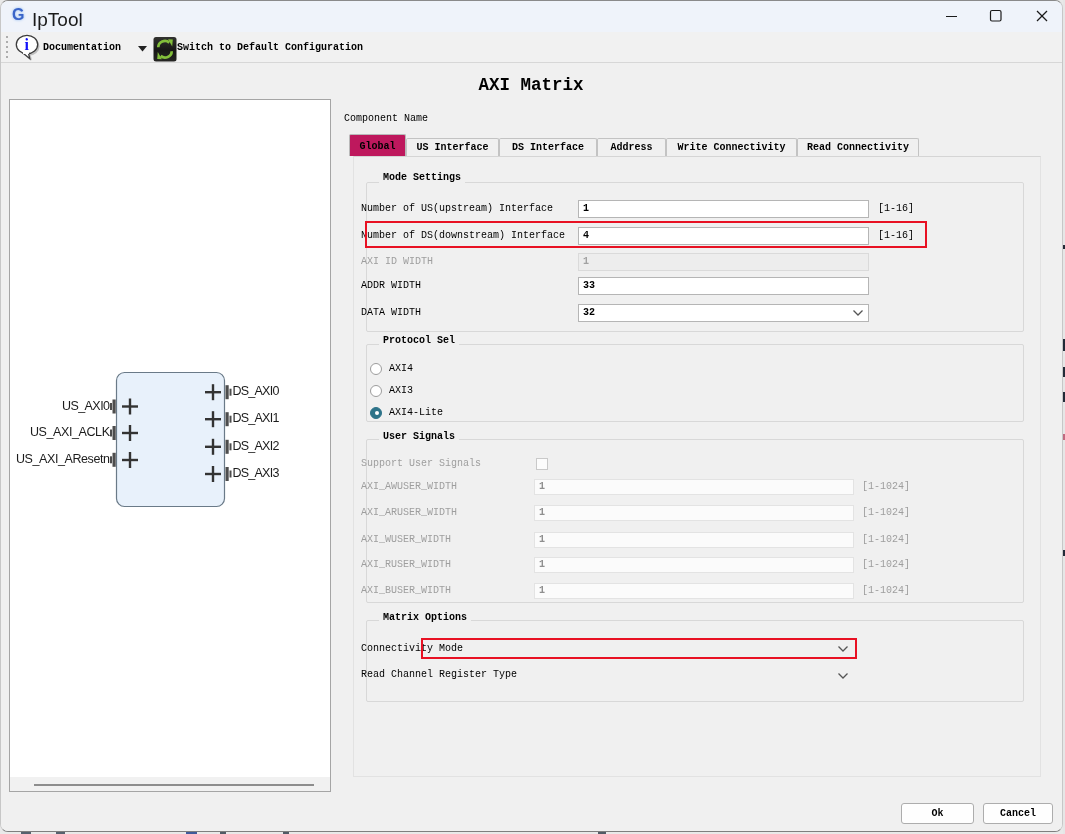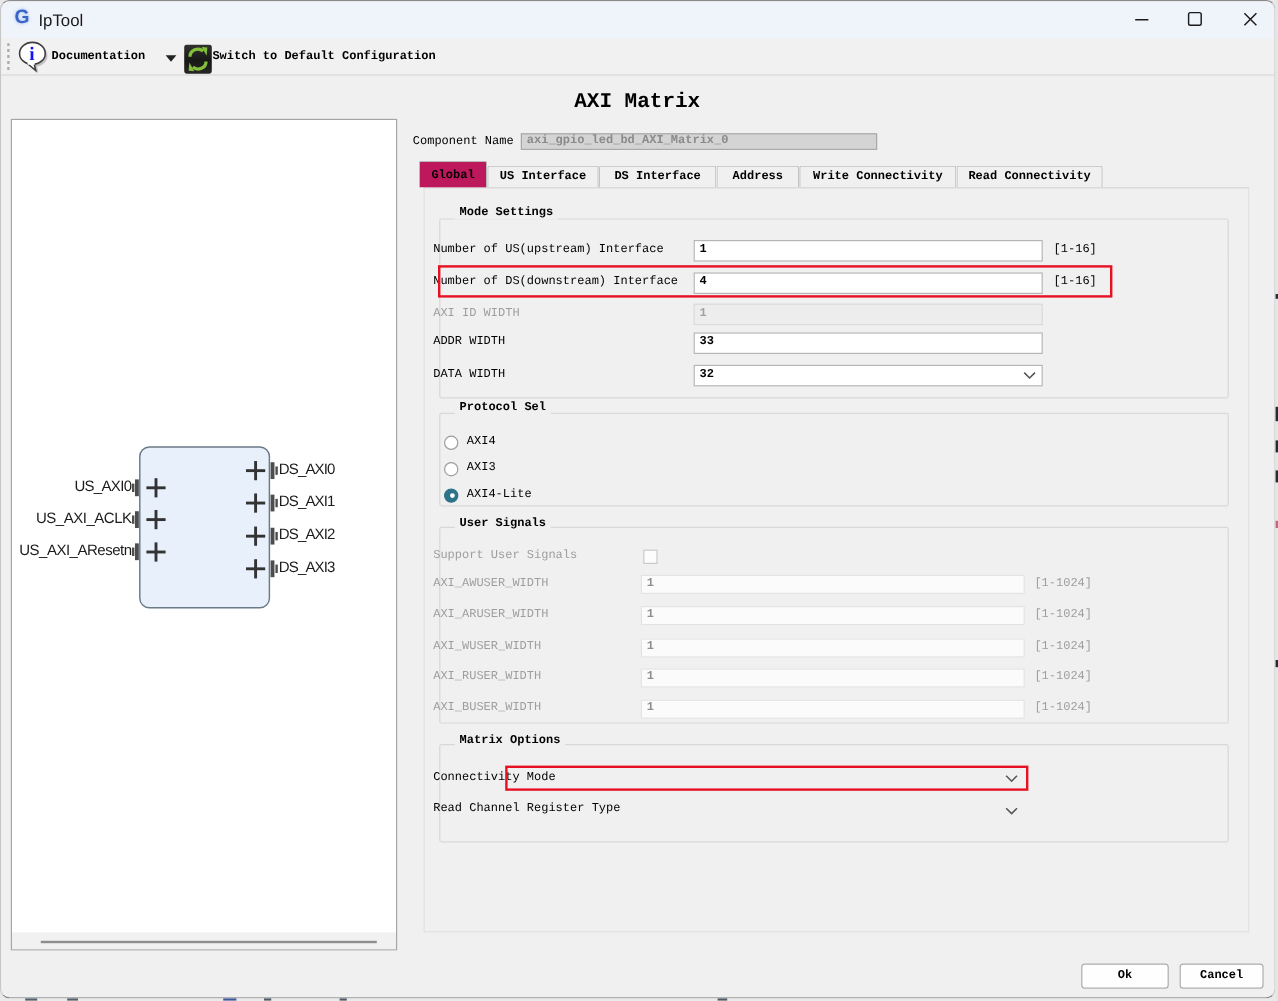--- a/index.html
+++ b/index.html
@@ -14,21 +14,21 @@
     position:absolute; left:0; top:0; width:100%; height:31px;
     background:#eff3fa;
   }
   #gicon {
     position:absolute; left:11px; top:5px; width:15px; height:18px;
     font-family:"Liberation Sans",sans-serif; font-weight:bold; font-size:16px;
     color:#3a64c8; text-shadow:0 0 3px #a9c9f2, 0 0 2px #bcd4f5;
   }
   #apptitle {
     position:absolute; left:31px; top:8px; font-family:"Liberation Sans",sans-serif;
-    font-size:14px; color:#1b1b1b;
+    font-size:19px; color:#1b1b1b;
   }
   #toolbar {
     position:absolute; left:0; top:31px; width:100%; height:31px;
     background:#f1f1f1; border-bottom:1px solid #d7d7d7;
   }
   #handle {
     position:absolute; left:5px; top:4px; width:2px; height:24px;
     background-image:repeating-linear-gradient(#adadad 0 2px, transparent 2px 5px);
   }
   .tbtext { position:absolute; top:10px; font-size:10px; color:#000; white-space:pre; font-weight:bold; }
@@ -185,21 +185,20 @@
           <text x="222.4" y="349.5" textLength="47">DS_AXI2</text>
           <text x="222.4" y="376.7" textLength="47">DS_AXI3</text>
         </g>
       </svg>
       <div id="lscroll">
           <div id="lthumb"></div>
         </div>
     </div>
 
     <div class="lbl" style="left:343px; top:49px;">Component Name</div>
-    <div id="cname-input">axi_gpio_led_bd_AXI_Matrix_0</div>
 
     <div class="tab" id="tab-active" style="left:348px; width:57px;">Global</div>
     <div class="tab" style="left:405px; width:93px;">US Interface</div>
     <div class="tab" style="left:498px; width:98px;">DS Interface</div>
     <div class="tab" style="left:596px; width:69px;">Address</div>
     <div class="tab" style="left:665px; width:131px;">Write Connectivity</div>
     <div class="tab" style="left:796px; width:122px;">Read Connectivity</div>
     <div id="pane"></div>
 
     <div class="group" style="top:118px; height:150px;"></div>

